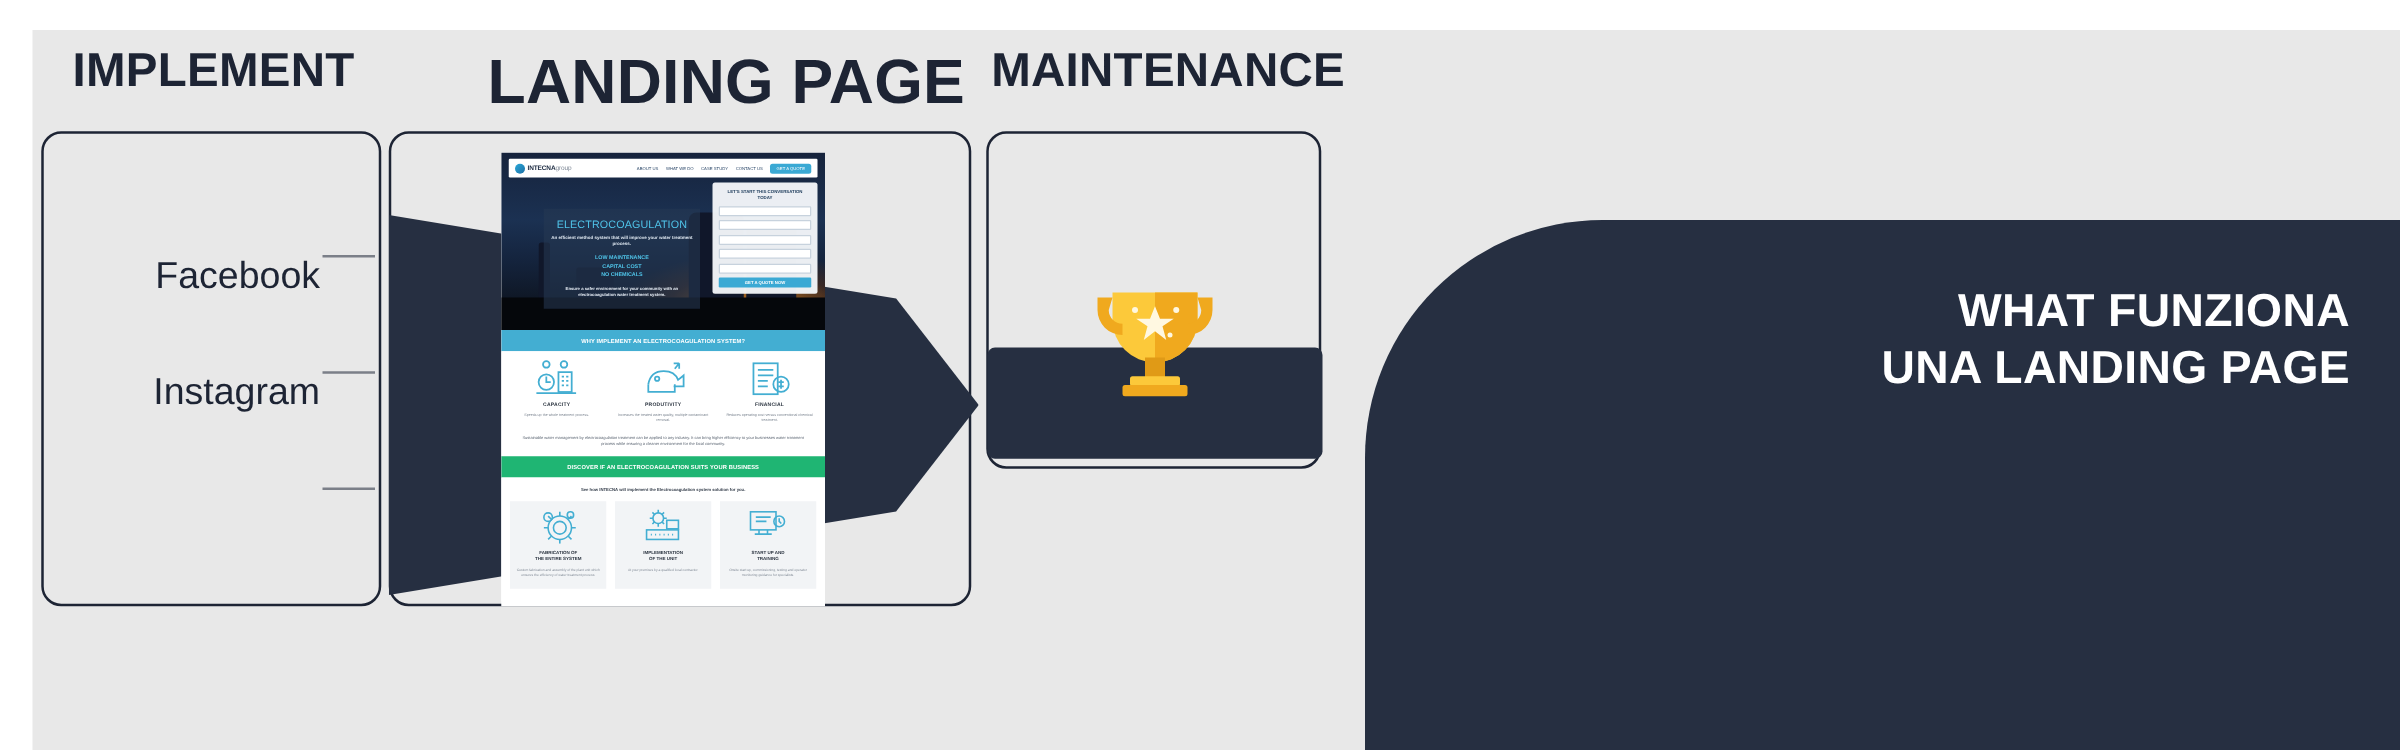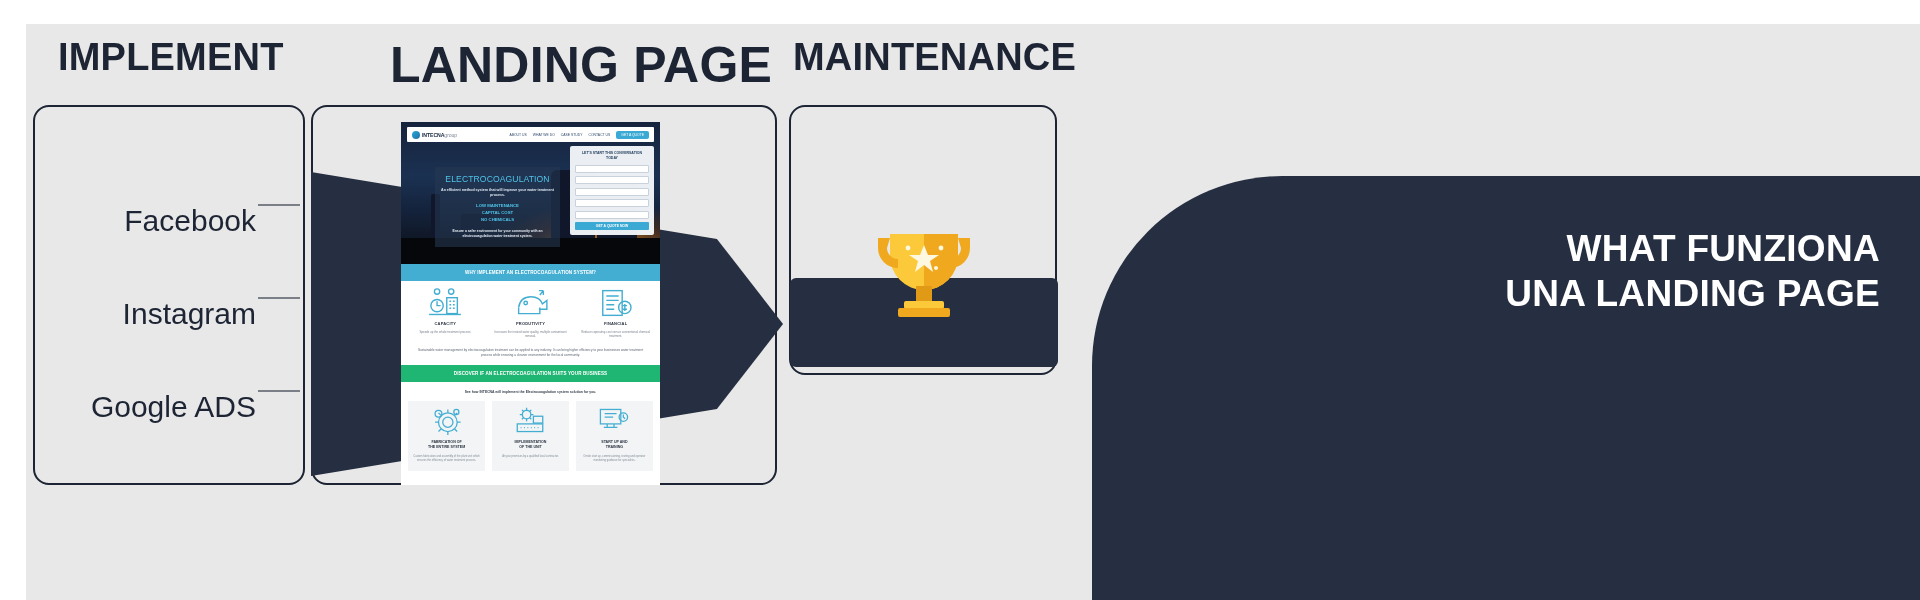--- a/index.html
+++ b/index.html
@@ -294,21 +294,20 @@
   <div id="channel-list">
     <div class="channel-row">
       <span class="channel-label">Facebook</span>
       <span class="channel-line"></span>
     </div>
     <div class="channel-row">
       <span class="channel-label">Instagram</span>
       <span class="channel-line"></span>
     </div>
     <div class="channel-row">
-      <span class="channel-label">Google ADS</span>
       <span class="channel-line"></span>
     </div>
   </div>
 
   <div id="trophy">
     <svg viewBox="0 0 112 112" width="112" height="112">
       <path d="M22 16 h68 v22 a34 34 0 0 1 -68 0 z" fill="#fcc93a"></path>
       <path d="M56 16 h34 v22 a34 34 0 0 1 -34 34 z" fill="#f0a91e"></path>
       <path d="M22 20 h-12 v10 a20 20 0 0 0 20 20 v-9 a11 11 0 0 1 -11 -11 z" fill="#f0a91e"></path>
       <path d="M90 20 h12 v10 a20 20 0 0 1 -20 20 v-9 a11 11 0 0 0 11 -11 z" fill="#f0a91e"></path>

